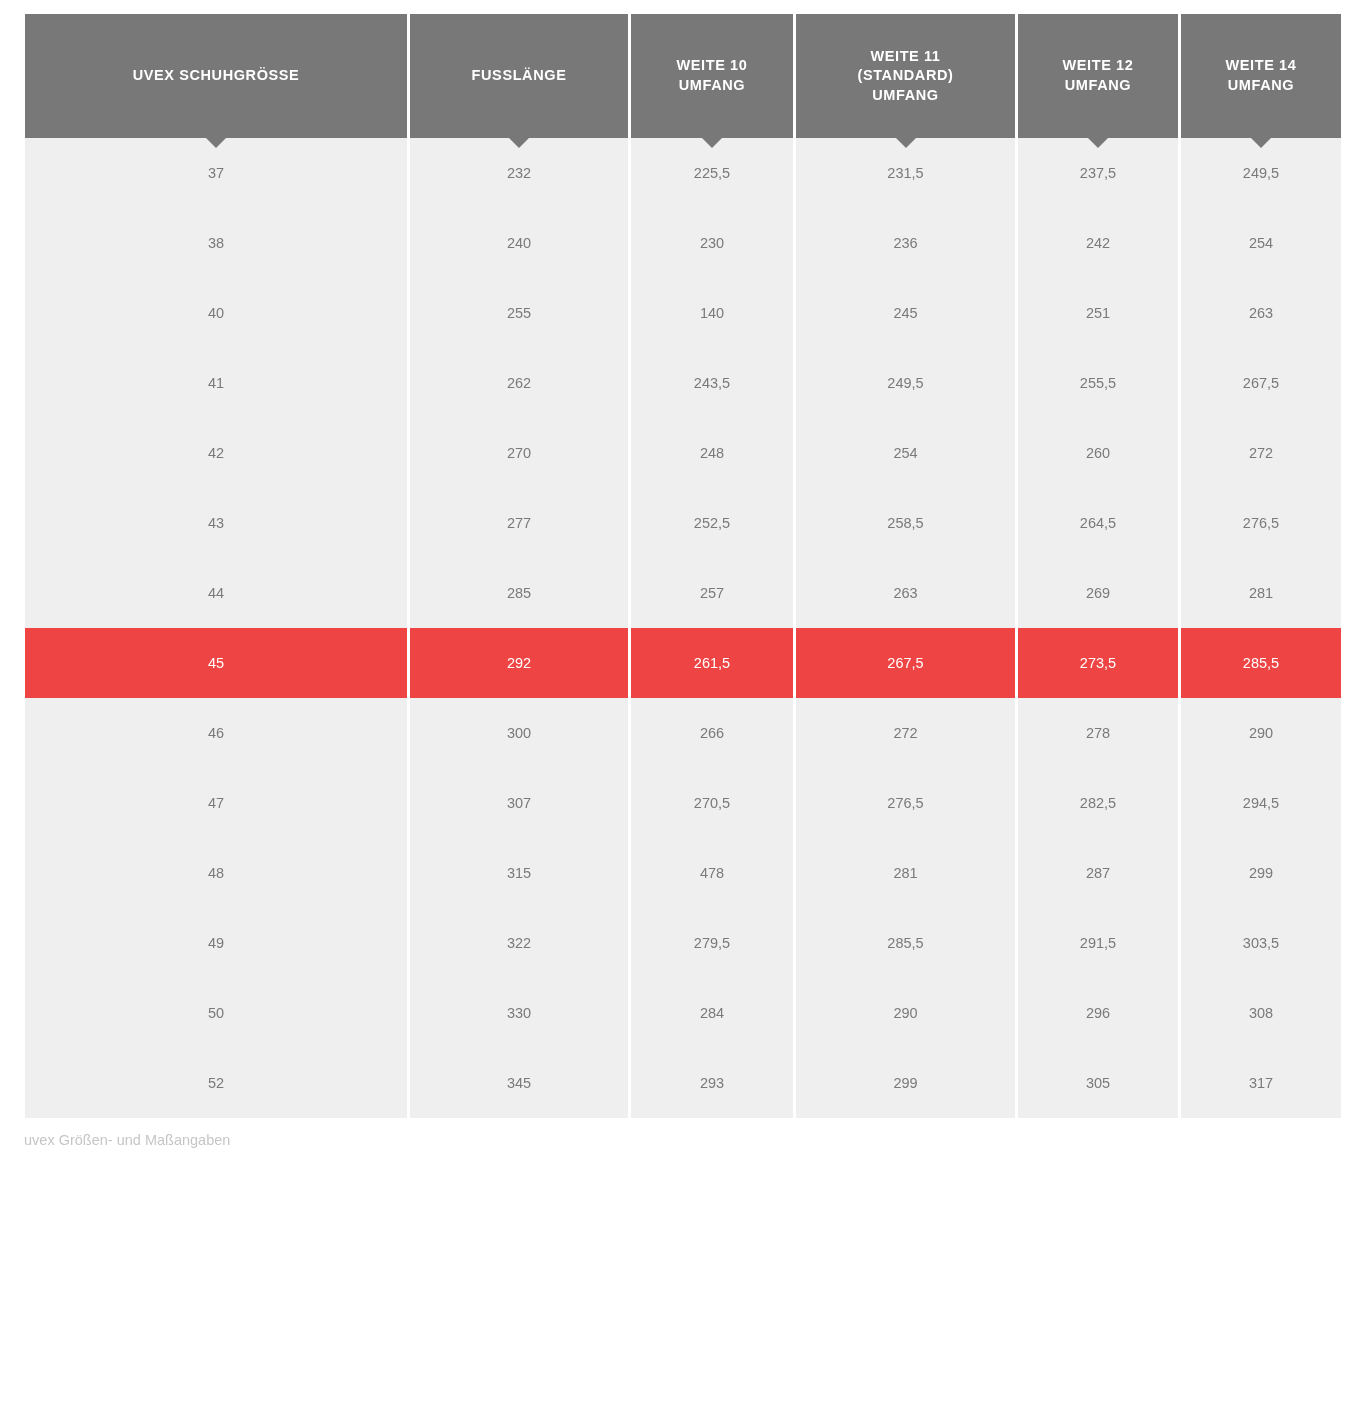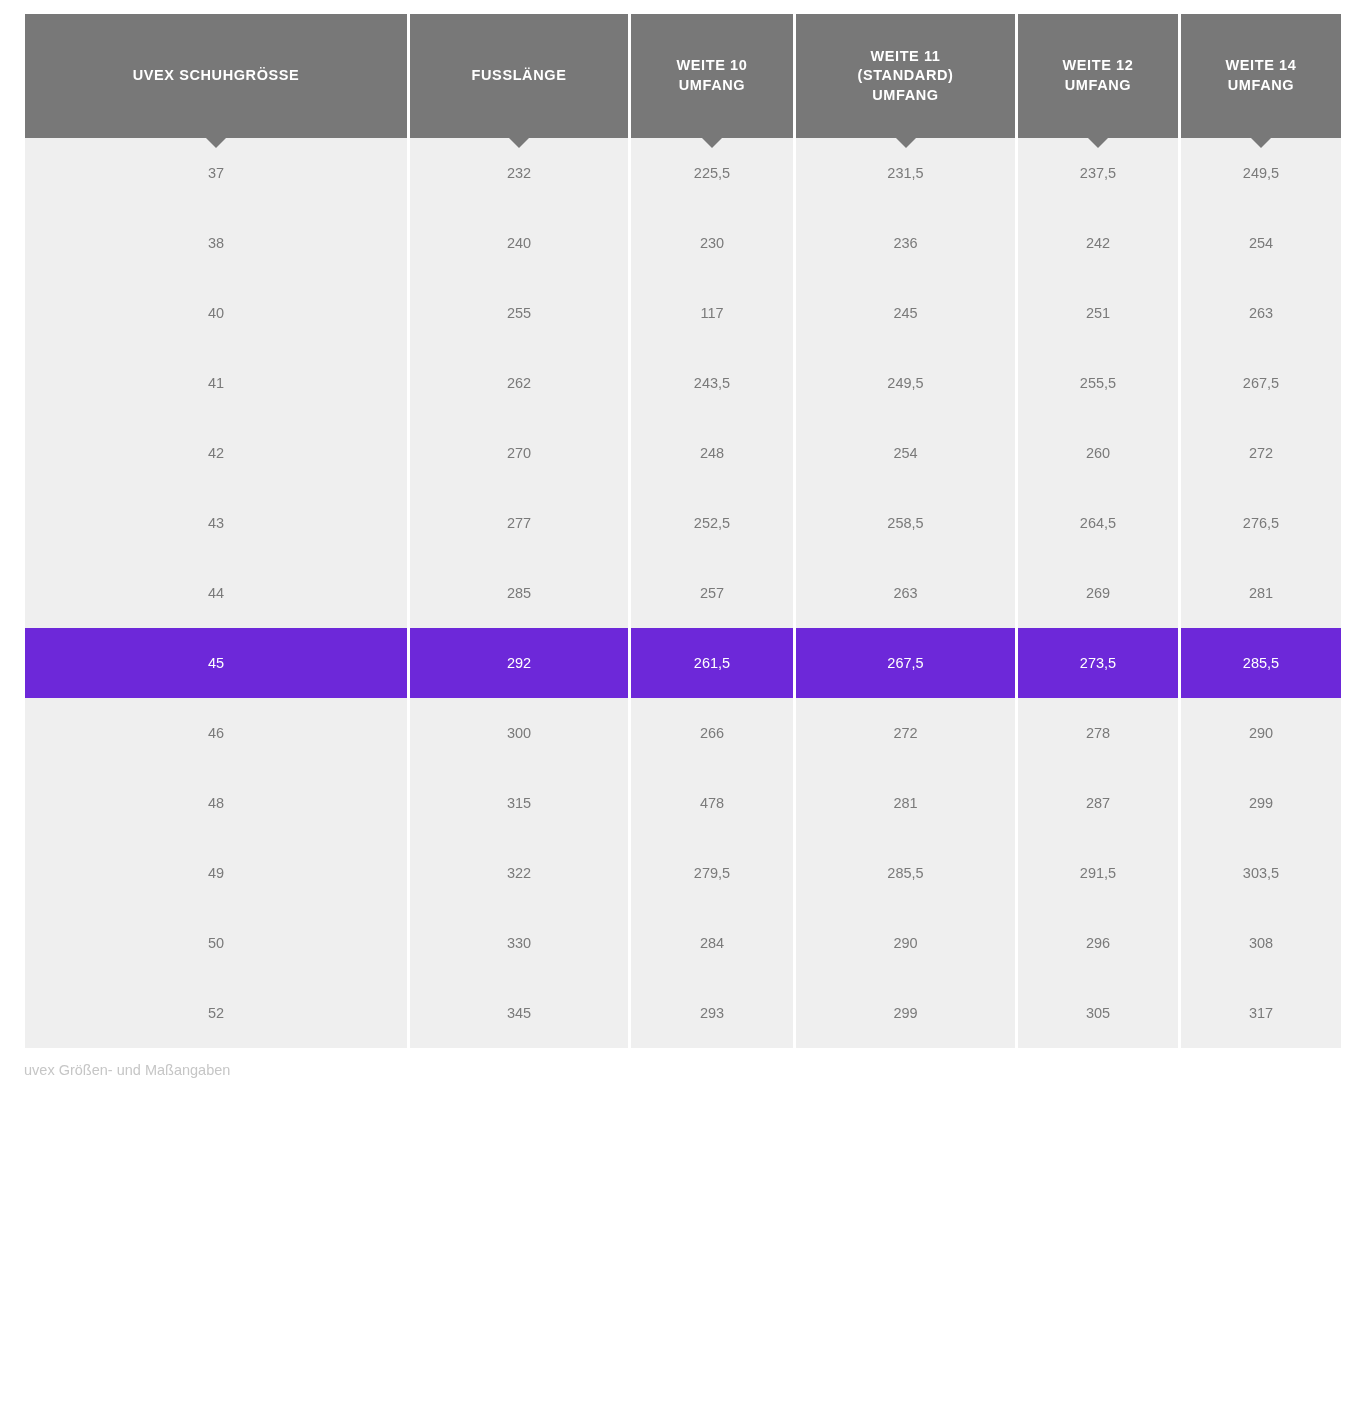--- a/index.html
+++ b/index.html
@@ -54,21 +54,21 @@
   table.size-table tbody td {
     background: #efefef;
     color: #7a7a7a;
     font-size: 14.5px;
     text-align: center;
     height: 68px;
     vertical-align: middle;
     border: none;
   }
   table.size-table tbody tr.highlight td {
-    background: #6d28d9;
+    background: #ef4444;
     color: #ffffff;
     margin-top: 48px;
   }
   col.c1 { width: 382px; }
   col.c2 { width: 218px; }
   col.c3 { width: 162px; }
   col.c4 { width: 219px; }
   col.c5 { width: 160px; }
   col.c6 { width: 160px; }
   .footnote {
@@ -114,21 +114,21 @@
           <td>38</td>
           <td>240</td>
           <td>230</td>
           <td>236</td>
           <td>242</td>
           <td>254</td>
         </tr>
         <tr>
           <td>40</td>
           <td>255</td>
-          <td>117</td>
+          <td>140</td>
           <td>245</td>
           <td>251</td>
           <td>263</td>
         </tr>
         <tr>
           <td>41</td>
           <td>262</td>
           <td>243,5</td>
           <td>249,5</td>
           <td>255,5</td>
@@ -168,20 +168,28 @@
         </tr>
         <tr>
           <td>46</td>
           <td>300</td>
           <td>266</td>
           <td>272</td>
           <td>278</td>
           <td>290</td>
         </tr>
         <tr>
+          <td>47</td>
+          <td>307</td>
+          <td>270,5</td>
+          <td>276,5</td>
+          <td>282,5</td>
+          <td>294,5</td>
+        </tr>
+        <tr>
           <td>48</td>
           <td>315</td>
           <td>478</td>
           <td>281</td>
           <td>287</td>
           <td>299</td>
         </tr>
         <tr>
           <td>49</td>
           <td>322</td>

